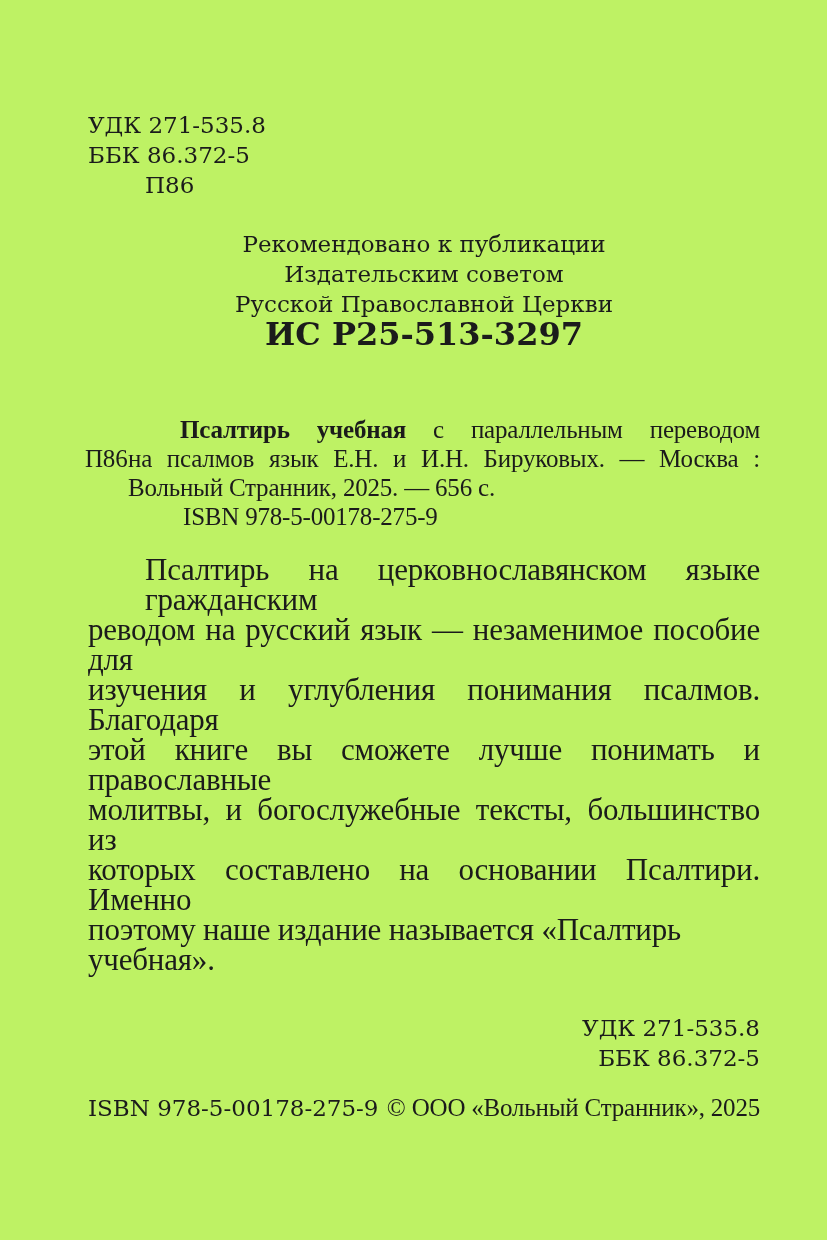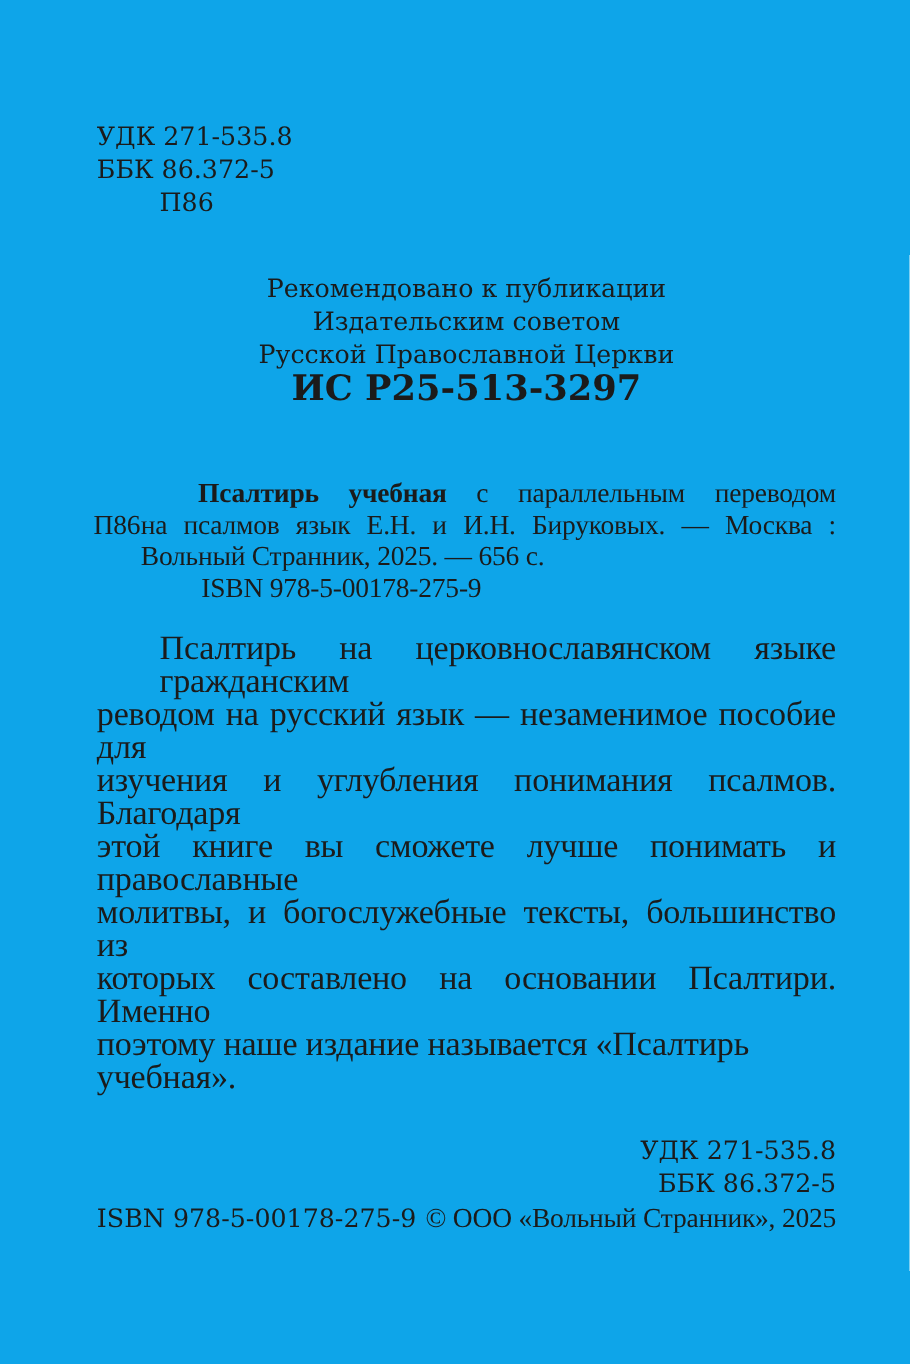--- a/index.html
+++ b/index.html
@@ -4,21 +4,21 @@
 <style>
   html, body {
     margin: 0;
     padding: 0;
     background: #ffffff;
   }
   .page {
     position: relative;
     width: 827px;
     height: 1240px;
-    background: #0ea5e9;
+    background: #bef264;
     color: #1b1b1b;
     box-sizing: border-box;
     padding: 110px 67px 0 88px;
     overflow: hidden;
   }
   .serif {
     font-family: "DejaVu Serif", "Liberation Serif", serif;
     font-size: 23px;
     line-height: 30px;
   }
@@ -27,21 +27,21 @@
     line-height: 30px;
     letter-spacing: -0.2px;
   }
   .b { font-weight: 700; }
 
   
   .top-codes .sign-indent { padding-left: 57px; }
 
   
   .recommend {
-    margin-top: 48px;
+    margin-top: 29px;
     text-align: center;
   }
   .recommend .is-line {
     font-weight: 700;
     font-size: 32px;
   }
 
   
   .biblio {
     position: relative;

